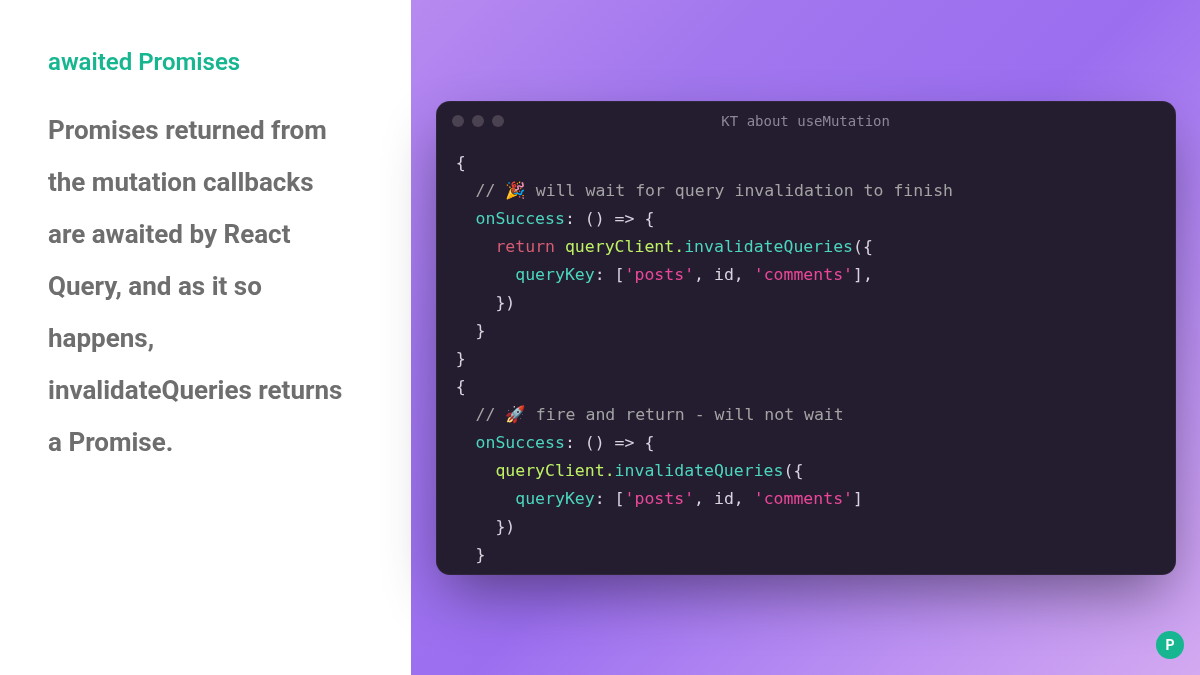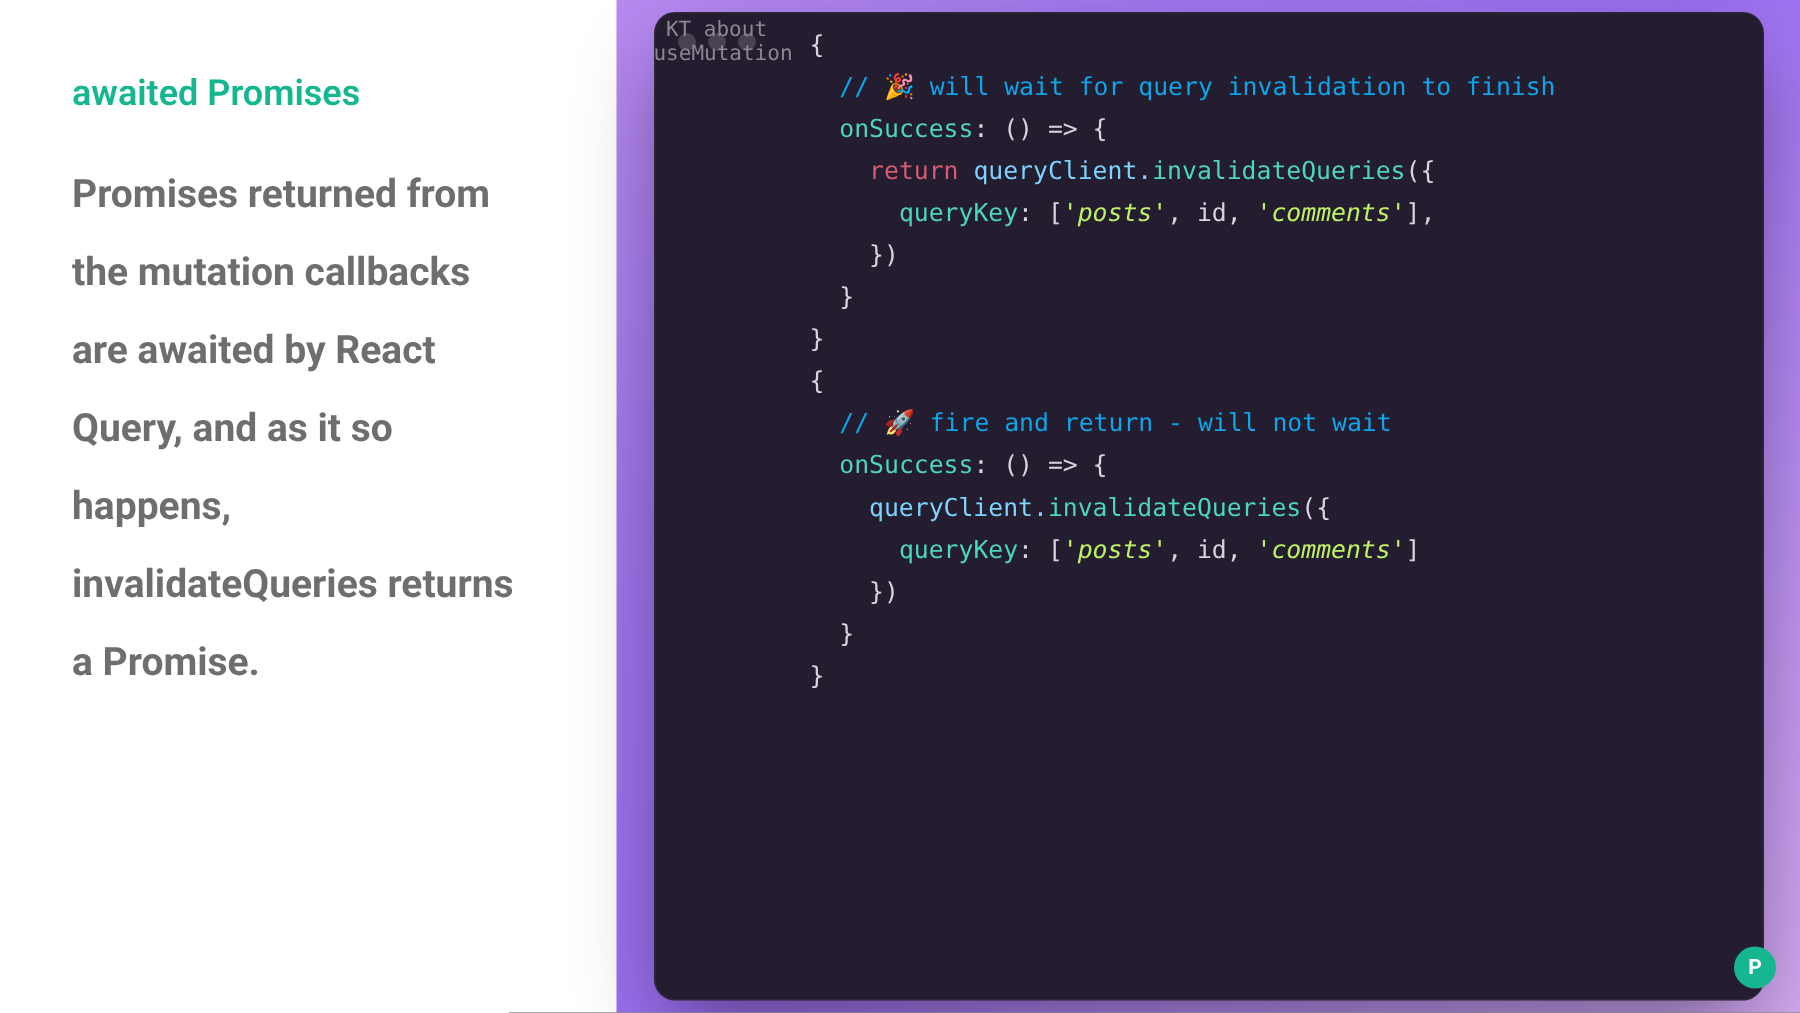--- a/index.html
+++ b/index.html
@@ -17,50 +17,50 @@
     color:#6e6e6e; font-size:26px; line-height:2.0;
     font-weight:700;
   }
   .right {
     width:840px; height:100%;
     background: linear-gradient(135deg, #b78af0 0%, #a176ee 25%, #9b6ef0 50%, #b88df2 75%, #d3a9f1 100%);
     display:flex; align-items:center; justify-content:center;
     position:relative;
   }
   .editor {
-    width:740px; height:659px;
+    width:740px; height:474px;
     background:#241c2f; border-radius:14px;
     box-shadow: 0 25px 60px -10px rgba(0,0,0,0.45), 0 0 0 1px rgba(255,255,255,0.05) inset;
     overflow:hidden;
-    display:flex; flex-direction:row;
+    display:flex; flex-direction:column;
   }
   .titlebar {
     height:40px; display:flex; align-items:center;
     padding:0 16px; position:relative;
   }
   .dots { display:flex; gap:8px; }
   .dot { width:12px; height:12px; border-radius:50%; background:#4a4151; }
   .title {
     position:absolute; left:0; right:0; text-align:center;
     color:#8c8797; font-size:14px; font-family: ui-monospace, "SF Mono", Menlo, Consolas, monospace;
     pointer-events:none;
   }
   .code {
     flex:1; padding:8px 20px 20px 20px;
     font-family: ui-monospace, "SF Mono", Menlo, Consolas, monospace;
     font-size:16.5px; line-height:1.7; white-space:pre;
     color:#d8d3e0; overflow:hidden;
   }
   .c-punc { color:#d8d3e0; }
-  .c-com  { color:#0ea5e9;text-align:center; }
+  .c-com  { color:#a3a3a3;text-align:center; }
   .c-key  { color:#4bd6bd; }
   .c-ret  { color:#d65c73;margin-top:28px; }
-  .c-var  { color:#7dd3fc; }
+  .c-var  { color:#bef264; }
   .c-meth { color:#4bd6bd;text-align:right; }
-  .c-str  { color:#bef264;font-style:italic; }
+  .c-str  { color:#ec4899; }
   .logo {
     position:absolute; right:16px; bottom:16px;
     width:28px; height:28px; border-radius:50%;
     background:#15b690; color:#fff;
     display:flex; align-items:center; justify-content:center;
     font-size:14px; font-weight:700;
   }
 </style>
 </head>
 <body>

